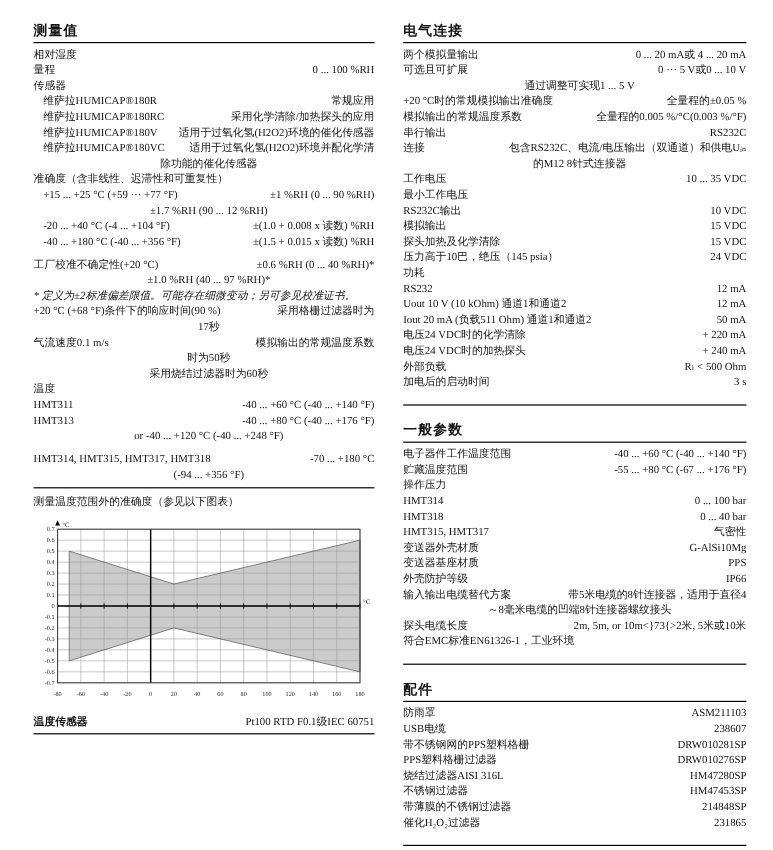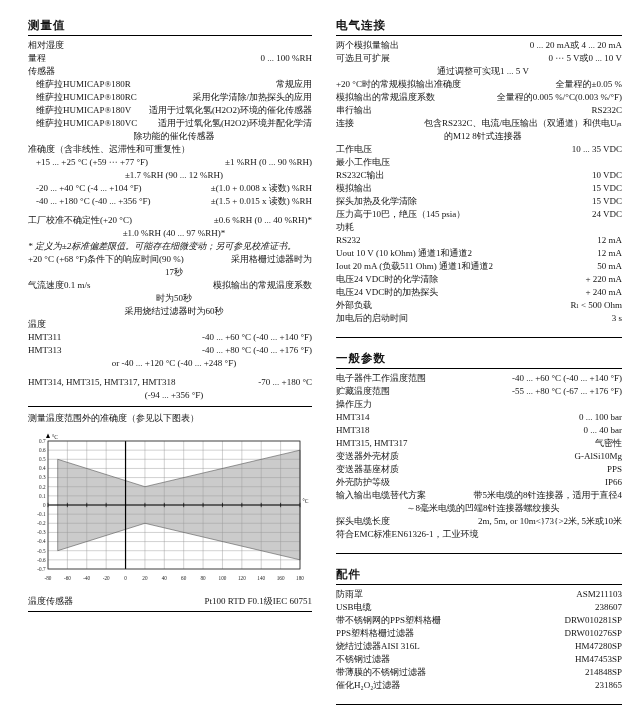--- a/index.html
+++ b/index.html
@@ -24,21 +24,21 @@
   .row.valonly{justify-content:center;}
   .row.note{display:block;font-style:italic;line-height:13px;}
   .row.full{display:block;line-height:13px;}
   .gap{height:6px;}
   .rule{border-top:1px solid #000;margin:4px 0 5px;}
   .chart-wrap{margin:7px 0 9px 2px;}
   .tfoot{
     display:flex;justify-content:space-between;line-height:13px;
     border-bottom:1.3px solid #000;padding-bottom:3px;margin-top:6px;
   }
-  .tfoot .label{font-weight:normal;}
+  .tfoot .label{font-weight:bold;}
   svg text{font-family:"Liberation Serif","DejaVu Serif",serif;}
 </style>
 </head>
 <body>
 
 <div class="page">
 
   <div class="col col-left">
     <div class="sec-title">测量值</div>
     <div>

